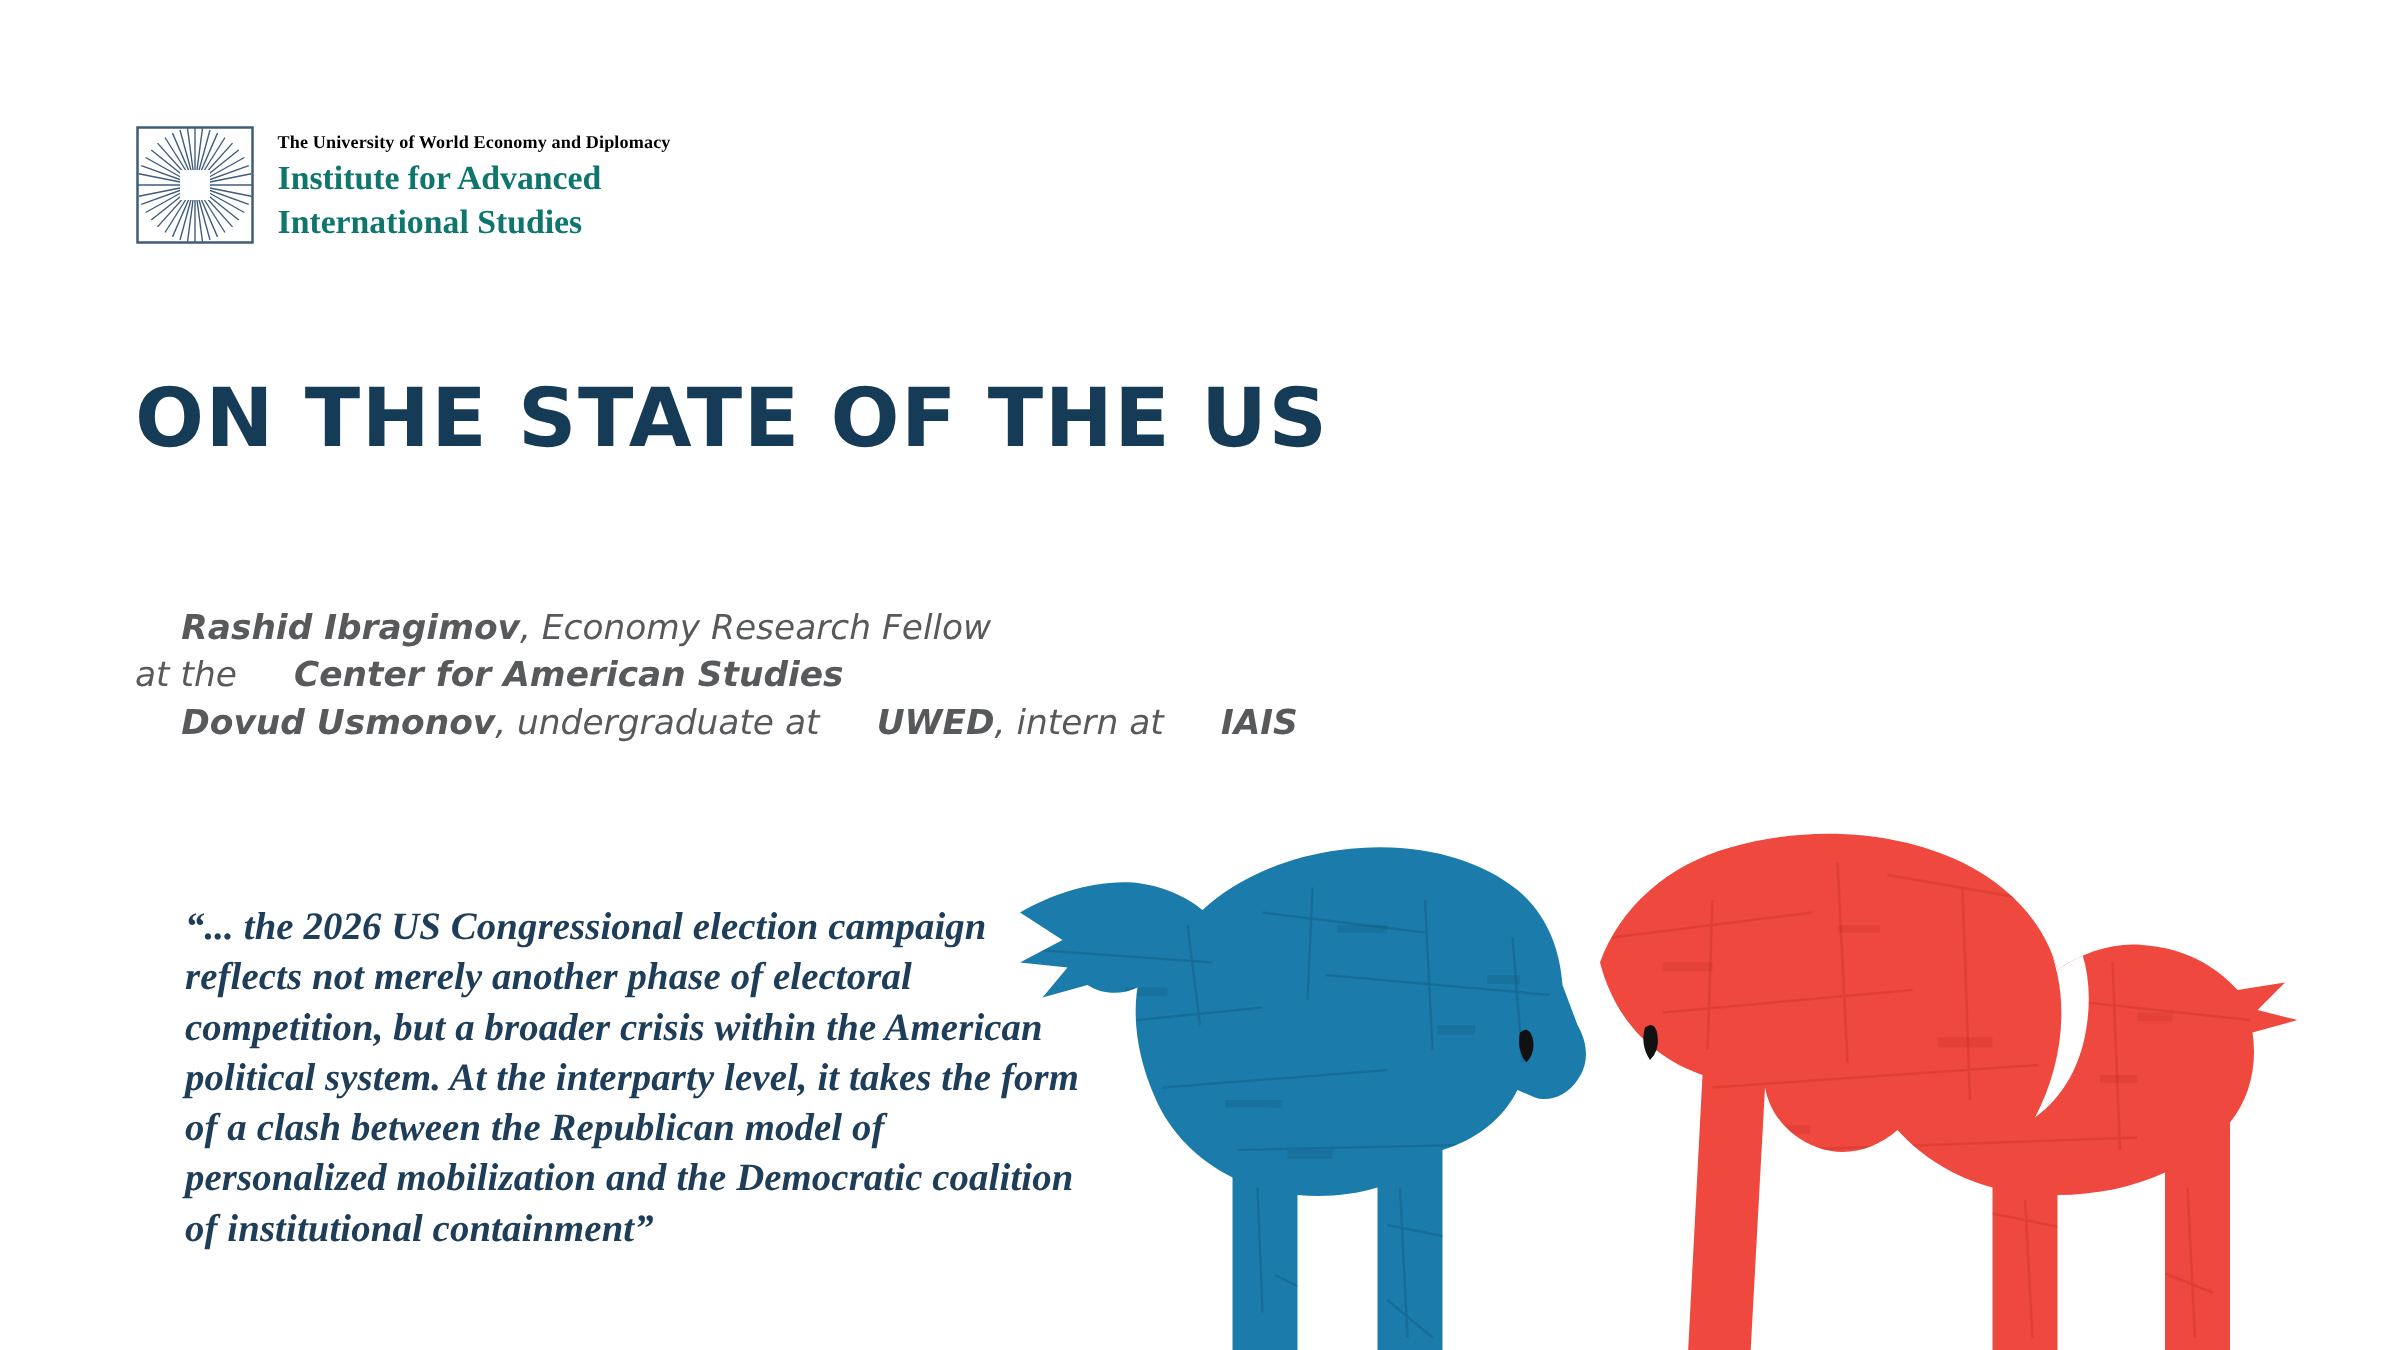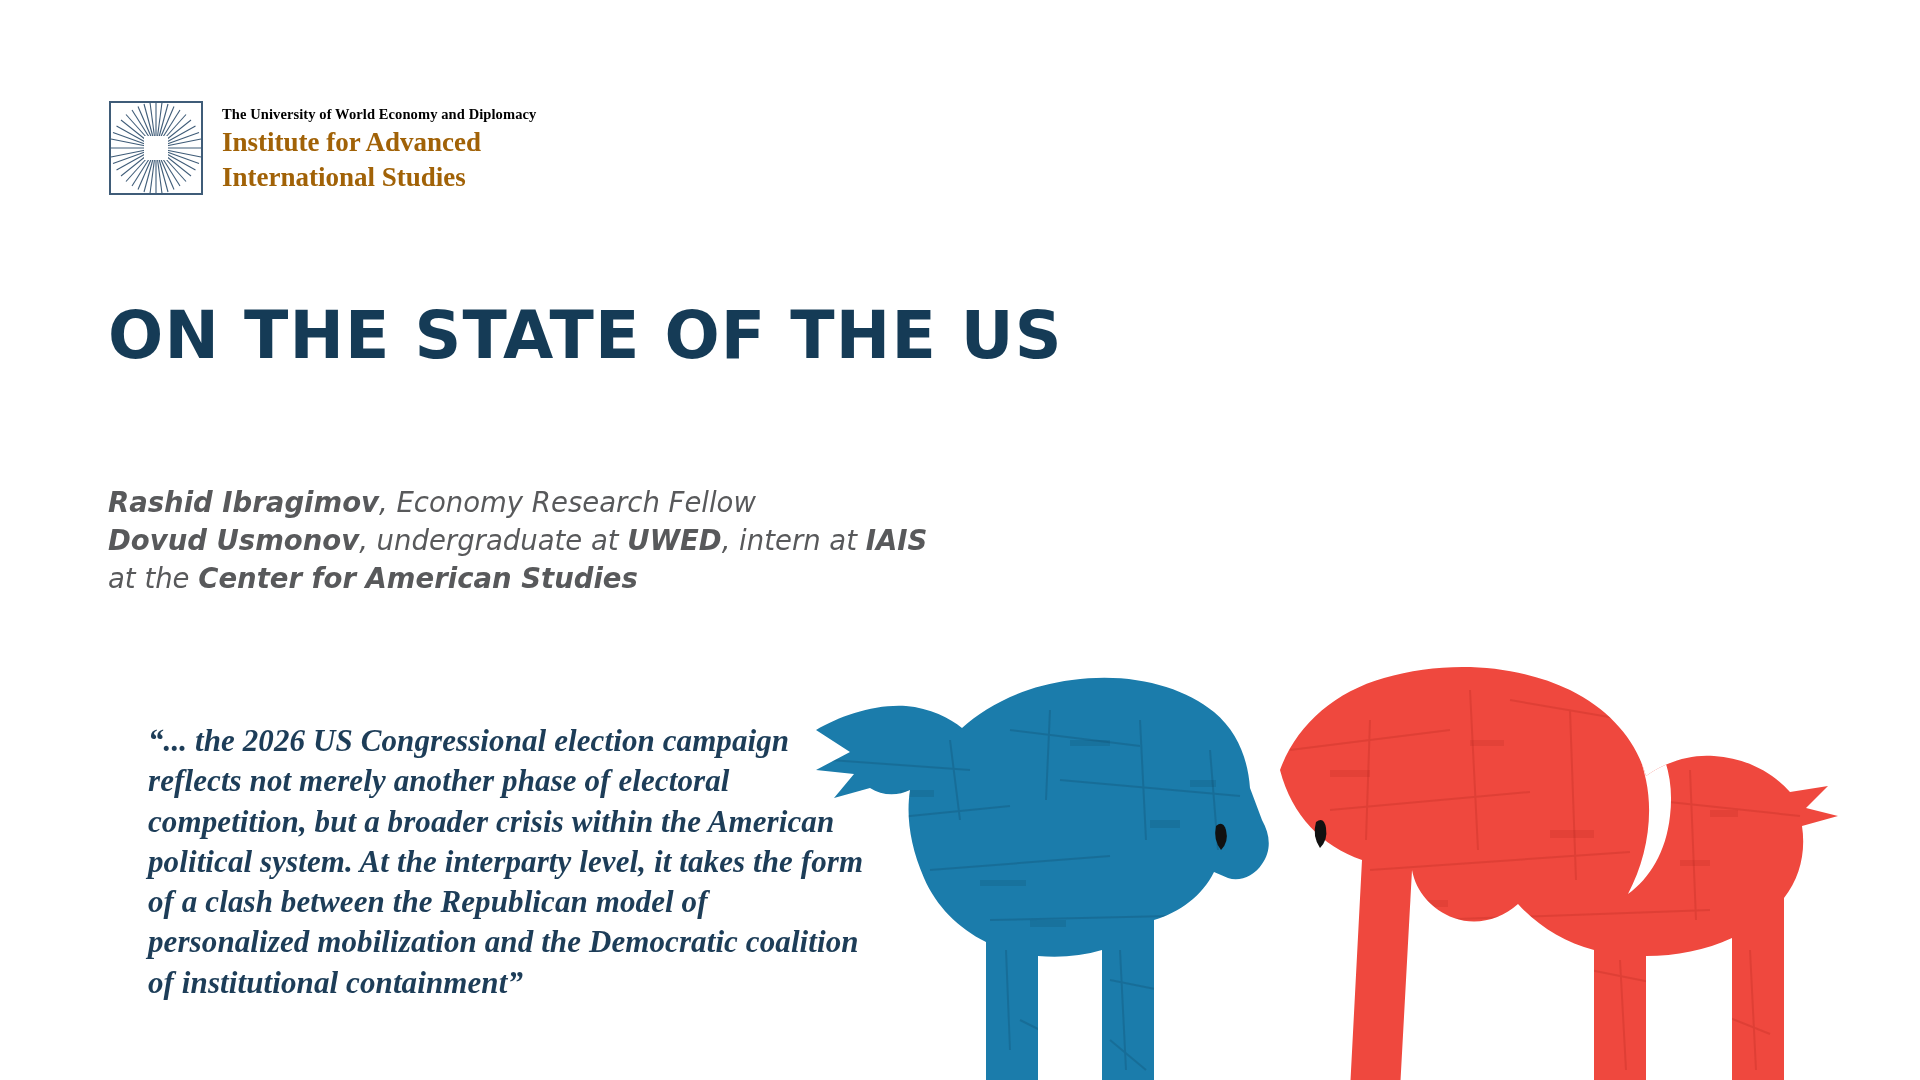--- a/index.html
+++ b/index.html
@@ -40,21 +40,21 @@
   .logo-line-top {
     color: #000000;
     font-family: "Liberation Serif", serif;
     font-weight: bold;
     font-size: 14.5px;
     letter-spacing: 0.1px;
     line-height: 1.2;
     white-space: nowrap;
   }
   .logo-line-main {
-    color: #a16207;
+    color: #0f766e;
     font-family: "Liberation Serif", serif;
     font-weight: bold;
     font-size: 27px;
     line-height: 1.12;
     white-space: nowrap;
     margin-top: 4px;
   }
 
   
   .slide-title {
@@ -76,21 +76,21 @@
     position: absolute;
     left: 108px;
     top: 484px;
     color: #58595b;
     font-family: "DejaVu Sans", sans-serif;
     font-style: italic;
     font-size: 27.5px;
     line-height: 1.38;
     width: 1000px;
   }
-  .authors b { color: #58595b; font-weight: bold; }
+  .authors b { color: #58595b; font-weight: bold; margin-left: 37px; }
 
   
   .quote {
     position: absolute;
     left: 108px;
     top: 690px;
     width: 728px;
     color: #1d3d58;
     font-family: "Liberation Serif", serif;
     font-style: italic;
@@ -171,24 +171,24 @@
 
 <h1 class="slide-title">
   <div>ON THE STATE OF THE US</div>
 </h1>
 
 <div class="authors">
   <div>
     <b>Rashid Ibragimov</b><span>, Economy Research Fellow</span>
   </div>
   <div>
+    <span>at the </span><b>Center for American Studies</b>
+  </div>
+  <div>
     <b>Dovud Usmonov</b><span>, undergraduate at </span><b>UWED</b><span>, intern at </span><b>IAIS</b>
-  </div>
-  <div>
-    <span>at the </span><b>Center for American Studies</b>
   </div>
 </div>
 
 <blockquote class="quote">“... the 2026 US Congressional election campaign reflects not merely another phase of electoral competition, but a broader crisis within the American political system. At the interparty level, it takes the form of a clash between the Republican model of personalized mobilization and the Democratic coalition of institutional containment”</blockquote>
 
 <div class="artwork">
   <svg width="1110" height="470" viewBox="0 0 1110 470" aria-hidden="true">
     <defs>
       <clipPath id="clipDonkey">
         <path d="M6,110 C30,96 64,84 96,86 C120,88 140,98 152,108

